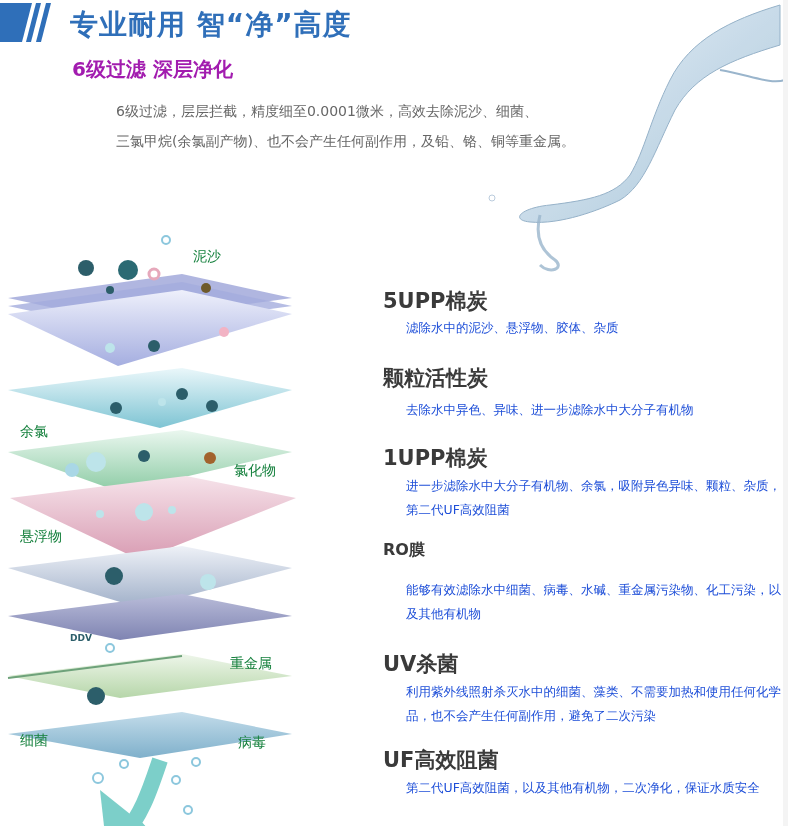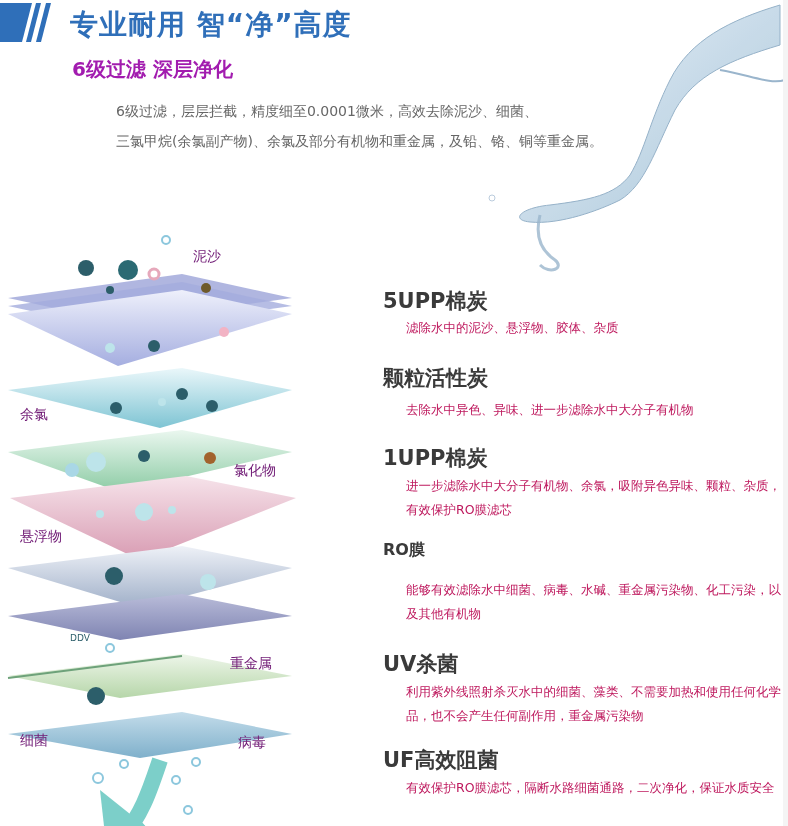--- a/index.html
+++ b/index.html
@@ -3,37 +3,37 @@
 <meta charset="utf-8">
 <style>
   html, body { margin:0; padding:0; background:#ffffff; }
   body { width:788px; height:826px; position:relative; overflow:hidden;
          font-family:"DejaVu Sans", "Liberation Sans", sans-serif; }
   .abs { position:absolute; }
   .header-title { left:70px; top:6px; font-size:28px; font-weight:bold; color:#2f6fb9; letter-spacing:1px; white-space:nowrap; }
   .sub-title { left:72px; top:56px; font-size:20px; font-weight:bold; color:#a21caf; white-space:nowrap; }
   .intro { left:72px; font-size:14px; color:#666; white-space:nowrap;margin-left:44px; }
   .feat-title { left:383px; font-size:21px; font-weight:bold; color:#3a3a3a; white-space:nowrap; }
-  .feat-desc { left:406px; font-size:12.5px; color:#be185d; line-height:24px; width:380px; }
-  .label { font-size:14px; color:#701a75; white-space:nowrap; }
+  .feat-desc { left:406px; font-size:12.5px; color:#1d4ed8; line-height:24px; width:380px; }
+  .label { font-size:14px; color:#15803d; white-space:nowrap; }
   .right-edge { left:783px; top:0; width:5px; height:826px; background:#f4f4f4; }
 </style>
 </head>
 <body>
 
 <svg class="abs" style="left:0;top:0" width="60" height="48">
   <polygon points="0,3 32,3 22,42 0,42" fill="#2f6fb9"></polygon>
   <polygon points="36,3 41,3 31,42 26,42" fill="#2f6fb9"></polygon>
   <polygon points="46,3 51,3 41,42 36,42" fill="#2f6fb9"></polygon>
 </svg>
 <div class="abs header-title">专业耐用 智“净”高度</div>
 
 <div class="abs sub-title">6级过滤 深层净化</div>
 <div class="abs intro" style="top:103px">6级过滤，层层拦截，精度细至0.0001微米，高效去除泥沙、细菌、</div>
-<div class="abs intro" style="top:133px">三氯甲烷(余氯副产物)、余氯及部分有机物和重金属，及铅、铬、铜等重金属。</div>
+<div class="abs intro" style="top:133px">三氯甲烷(余氯副产物)、也不会产生任何副作用，及铅、铬、铜等重金属。</div>
 
 <svg class="abs" style="left:480px;top:0" width="308" height="280">
   <defs>
     <linearGradient id="wg" x1="0" y1="0" x2="1" y2="1">
       <stop offset="0" stop-color="#e8f1f8"></stop>
         <stop offset="1" stop-color="#9fbfd6"></stop>
     </linearGradient>
   </defs>
   <path d="M300,5 C250,20 210,40 190,80 C170,120 165,150 150,175 C135,195 110,200 70,205 C40,208 30,220 50,222 C80,225 120,210 140,200 C165,185 175,150 195,110 C215,75 250,60 300,45 Z" fill="url(#wg)" stroke="#8aa9c2" stroke-width="1" opacity="0.9"></path>
   <path d="M240,70 C270,75 290,85 305,80" fill="none" stroke="#9ab5cc" stroke-width="2"></path>
@@ -126,39 +126,39 @@
   <circle cx="110" cy="418" r="4" fill="none" stroke="#8cc7dd" stroke-width="2"></circle>
   <circle cx="96" cy="466" r="9" fill="#2c5e6a"></circle>
   <circle cx="124" cy="534" r="4" fill="none" stroke="#8cc7dd" stroke-width="2"></circle>
   <circle cx="196" cy="532" r="4" fill="none" stroke="#8cc7dd" stroke-width="2"></circle>
   <circle cx="98" cy="548" r="5" fill="none" stroke="#8cc7dd" stroke-width="2"></circle>
   <circle cx="176" cy="550" r="4" fill="none" stroke="#8cc7dd" stroke-width="2"></circle>
   <circle cx="188" cy="580" r="4" fill="none" stroke="#8cc7dd" stroke-width="2"></circle>
 </svg>
 
 <div class="abs label" style="left:193px;top:248px">泥沙</div>
-<div class="abs label" style="left:20px;top:406px">余氯</div>
+<div class="abs label" style="left:20px;top:423px">余氯</div>
 <div class="abs label" style="left:234px;top:462px">氯化物</div>
 <div class="abs label" style="left:20px;top:528px">悬浮物</div>
-<div class="abs label" style="left:70px;top:633px;font-size:9px;font-weight:normal;color:#2c5e6a">DDV</div>
+<div class="abs label" style="left:70px;top:633px;font-size:9px;font-weight:bold;color:#2c5e6a">DDV</div>
 <div class="abs label" style="left:230px;top:655px">重金属</div>
 <div class="abs label" style="left:20px;top:732px">细菌</div>
 <div class="abs label" style="left:238px;top:734px">病毒</div>
 
 <div class="abs feat-title" style="top:287px">5UPP棉炭</div>
 <div class="abs feat-desc" style="top:316px">滤除水中的泥沙、悬浮物、胶体、杂质</div>
 
 <div class="abs feat-title" style="top:364px">颗粒活性炭</div>
 <div class="abs feat-desc" style="top:398px">去除水中异色、异味、进一步滤除水中大分子有机物</div>
 
 <div class="abs feat-title" style="top:444px">1UPP棉炭</div>
-<div class="abs feat-desc" style="top:474px">进一步滤除水中大分子有机物、余氯，吸附异色异味、颗粒、杂质，有效保护RO膜滤芯</div>
+<div class="abs feat-desc" style="top:474px">进一步滤除水中大分子有机物、余氯，吸附异色异味、颗粒、杂质，第二代UF高效阻菌</div>
 
 <div class="abs feat-title" style="top:540px;font-size:16px">RO膜</div>
 <div class="abs feat-desc" style="top:578px">能够有效滤除水中细菌、病毒、水碱、重金属污染物、化工污染，以及其他有机物</div>
 
 <div class="abs feat-title" style="top:650px">UV杀菌</div>
-<div class="abs feat-desc" style="top:680px">利用紫外线照射杀灭水中的细菌、藻类、不需要加热和使用任何化学品，也不会产生任何副作用，重金属污染物</div>
+<div class="abs feat-desc" style="top:680px">利用紫外线照射杀灭水中的细菌、藻类、不需要加热和使用任何化学品，也不会产生任何副作用，避免了二次污染</div>
 
 <div class="abs feat-title" style="top:746px">UF高效阻菌</div>
-<div class="abs feat-desc" style="top:776px">有效保护RO膜滤芯，隔断水路细菌通路，二次净化，保证水质安全</div>
+<div class="abs feat-desc" style="top:776px">第二代UF高效阻菌，以及其他有机物，二次净化，保证水质安全</div>
 
 <div class="abs right-edge"></div>
 
 </body></html>

